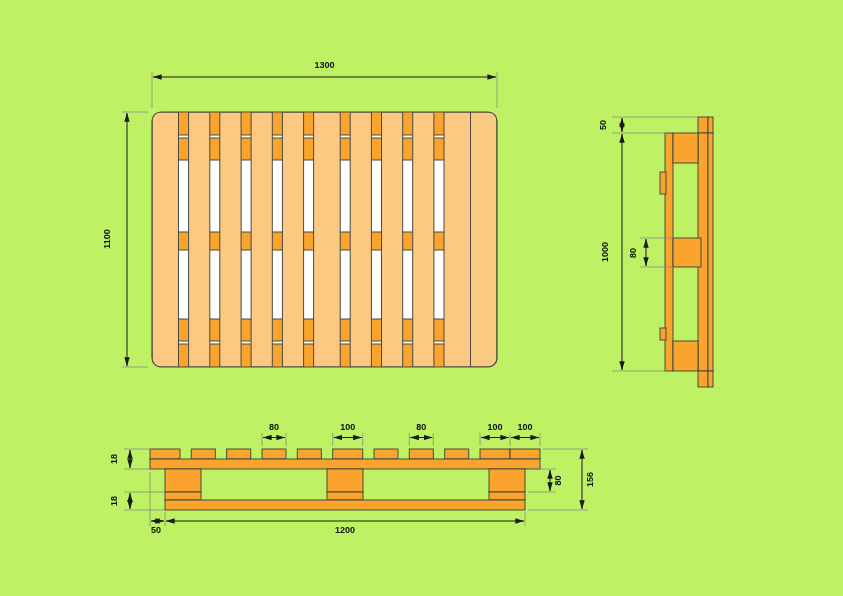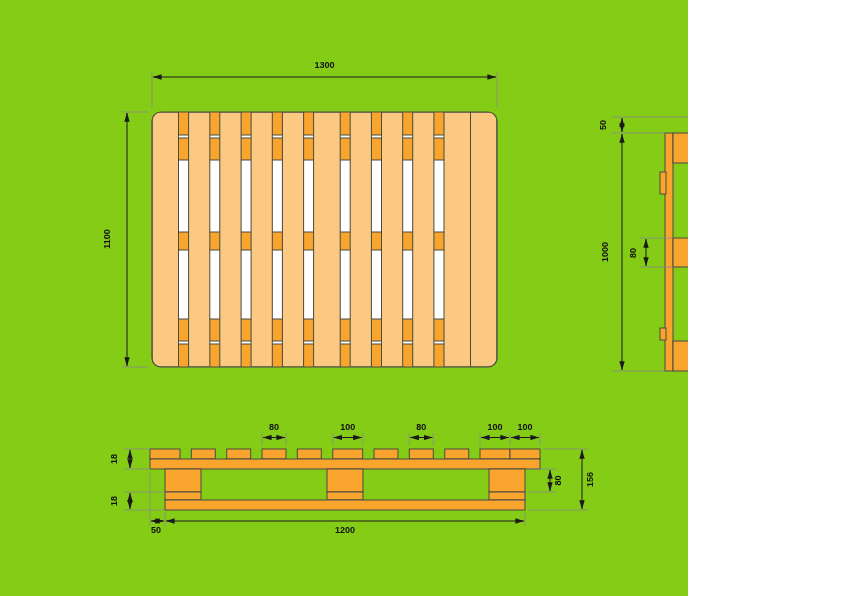--- a/index.html
+++ b/index.html
@@ -1,16 +1,16 @@
 <!DOCTYPE html>
 <html><head>
 <meta charset="utf-8">
 <style>
   html,body{margin:0;padding:0;background:#ffffff;}
-  .canvas{position:relative;width:688px;height:596px;background:#84cc16;overflow:hidden;text-align:center;}
+  .canvas{position:relative;width:843px;height:596px;background:#bef264;overflow:hidden;text-align:center;}
   svg{display:block;}
   .wood-l{fill:#FBC981;stroke:#4A4A42;stroke-width:1;}
   .wood-d{fill:#F8A42D;stroke:#4A4A42;stroke-width:1;}
   .gapw{fill:#ffffff;stroke:none;}
   .outline-only{fill:none;stroke:#4A4A42;stroke-width:1.2;}
   .dim{stroke:#1a1a1a;stroke-width:1;fill:none;}
   .ext{stroke:#8a8a8a;stroke-width:0.8;fill:none;}
   text.dlabel{font-family:"Liberation Sans",sans-serif;font-size:9px;font-weight:600;fill:#111111;}
 </style>
 </head>

